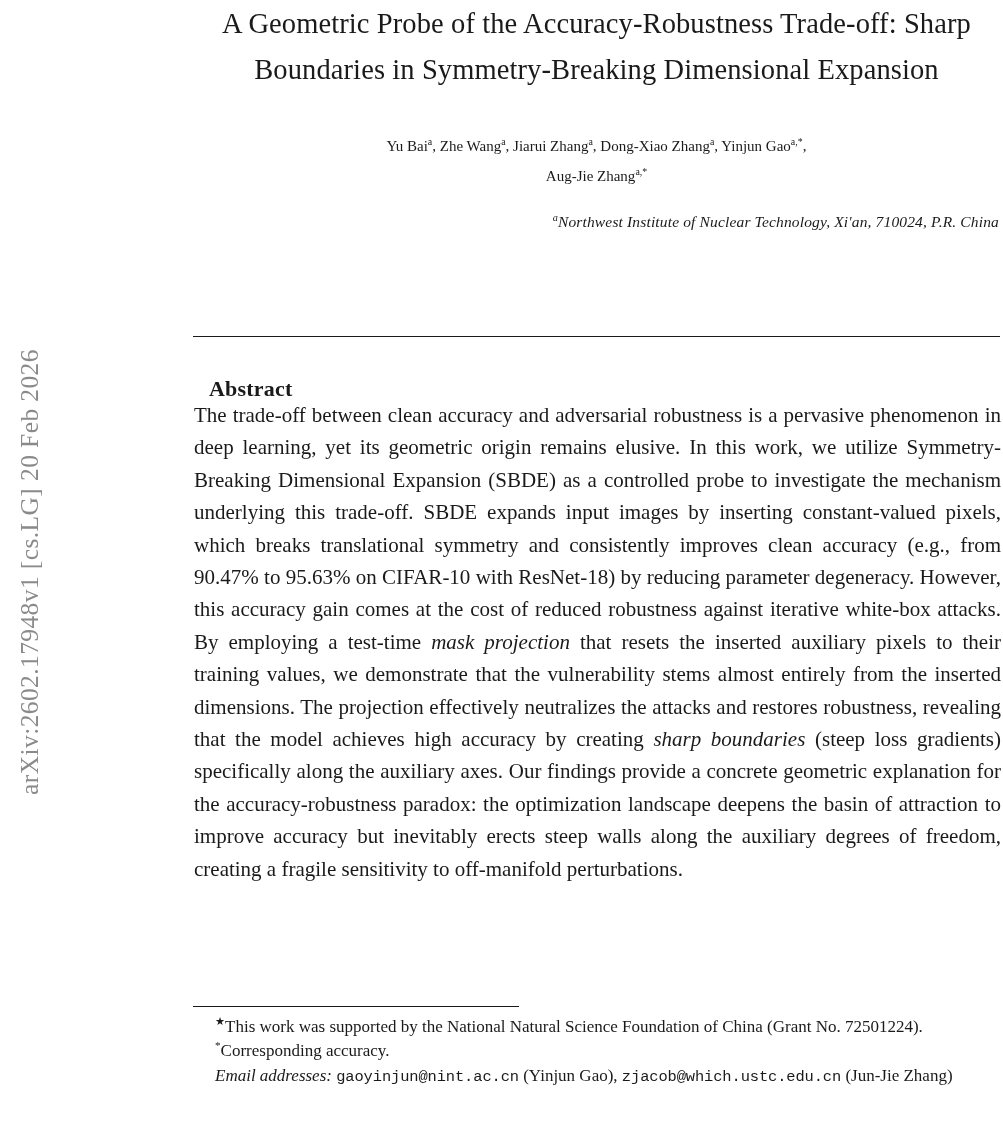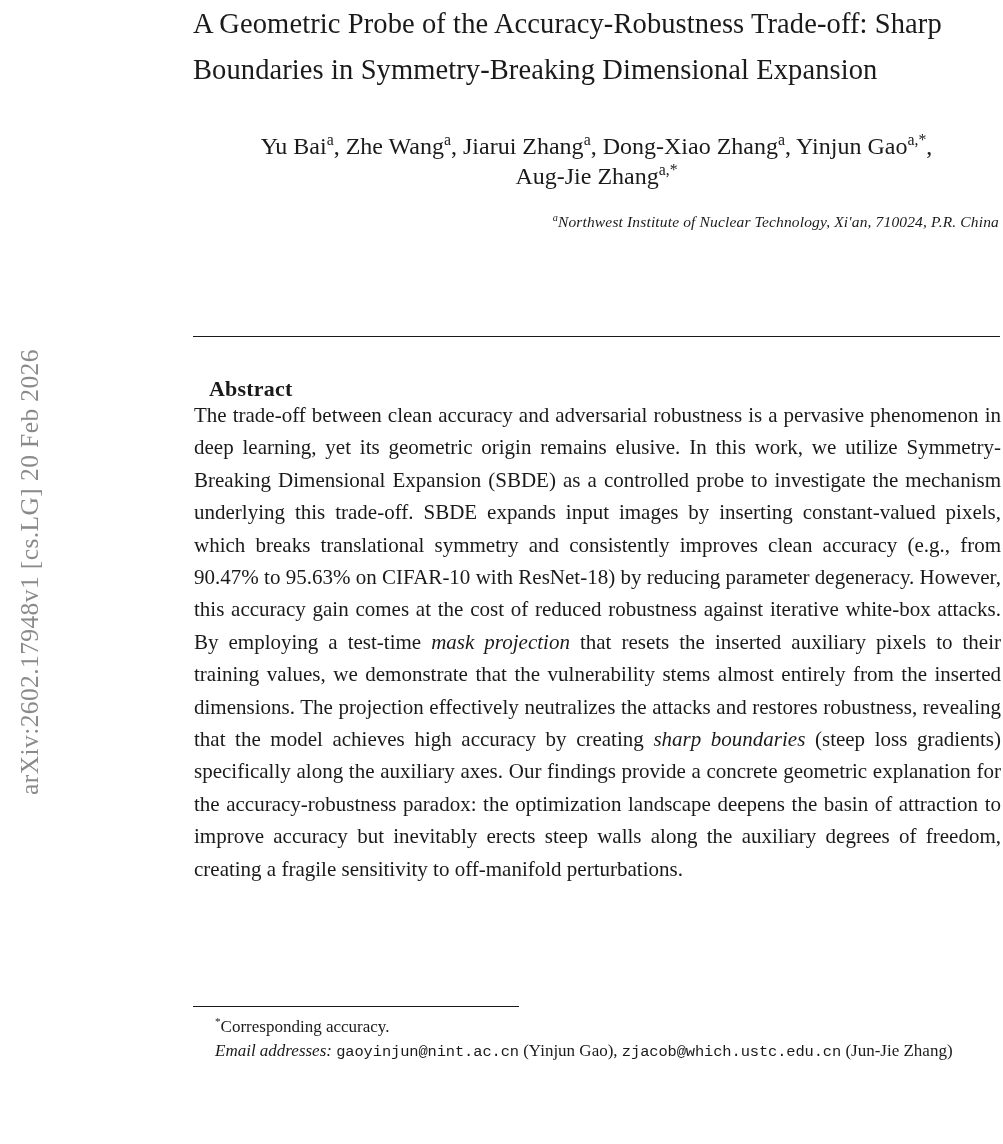--- a/index.html
+++ b/index.html
@@ -45,27 +45,28 @@
     width: 807px;
     height: 1144px;
   }
 
   #paper-title {
     margin: 0;
     padding-top: 1px;
     font-size: 28.5px;
     font-weight: normal;
     line-height: 45.5px;
+    text-align: center;
     letter-spacing: 0.1px;
   }
 
   #author-list {
     margin: 0;
     padding-top: 39px;
-    font-size: 24px;
+    font-size: 15px;
     line-height: 30px;
     text-align: center;
   }
   sup.mark {
     font-size: 0.66em;
     vertical-align: super;
     line-height: 0;
   }
 
   #affiliation {
@@ -163,19 +164,20 @@
 
   <div id="abstract-rule"></div>
 
   <h2 id="abstract-heading">Abstract</h2>
 
   <p id="abstract-body"><span>The trade-off between clean accuracy and adversarial robustness is a pervasive phenomenon in deep learning, yet its geometric origin remains elusive. In this work, we utilize Symmetry-Breaking Dimensional Expansion (SBDE) as a controlled probe to investigate the mechanism underlying this trade-off. SBDE expands input images by inserting constant-valued pixels, which breaks translational symmetry and consistently improves clean accuracy (e.g., from 90.47% to 95.63% on CIFAR-10 with ResNet-18) by reducing parameter degeneracy. However, this accuracy gain comes at the cost of reduced robustness against iterative white-box attacks. By employing a test-time </span><i>mask projection</i><span> that resets the inserted auxiliary pixels to their training values, we demonstrate that the vulnerability stems almost entirely from the inserted dimensions. The projection effectively neutralizes the attacks and restores robustness, revealing that the model achieves high accuracy by creating </span><i>sharp boundaries</i><span> (steep loss gradients) specifically along the auxiliary axes. Our findings provide a concrete geometric explanation for the accuracy-robustness paradox: the optimization landscape deepens the basin of attraction to improve accuracy but inevitably erects steep walls along the auxiliary degrees of freedom, creating a fragile sensitivity to off-manifold perturbations.</span></p>
 
   <div id="footnote-block">
     <div id="footnote-rule"></div>
 
+    <p class="footnote-line indent"><sup class="mark">★</sup><span>This work was supported by the National Natural Science Foundation of China (Grant No. 72501224).</span></p>
 
     <p class="footnote-line indent"><sup class="mark">*</sup><span>Corresponding accuracy.</span></p>
 
     <p class="footnote-line indent"><i>Email addresses:</i> <span class="mono">gaoyinjun@nint.ac.cn</span> <span>(Yinjun Gao)</span>, <span class="mono">zjacob@which.ustc.edu.cn</span> <span>(Jun-Jie Zhang)</span></p>
   </div>
 
 </div>
 
 </body></html>

